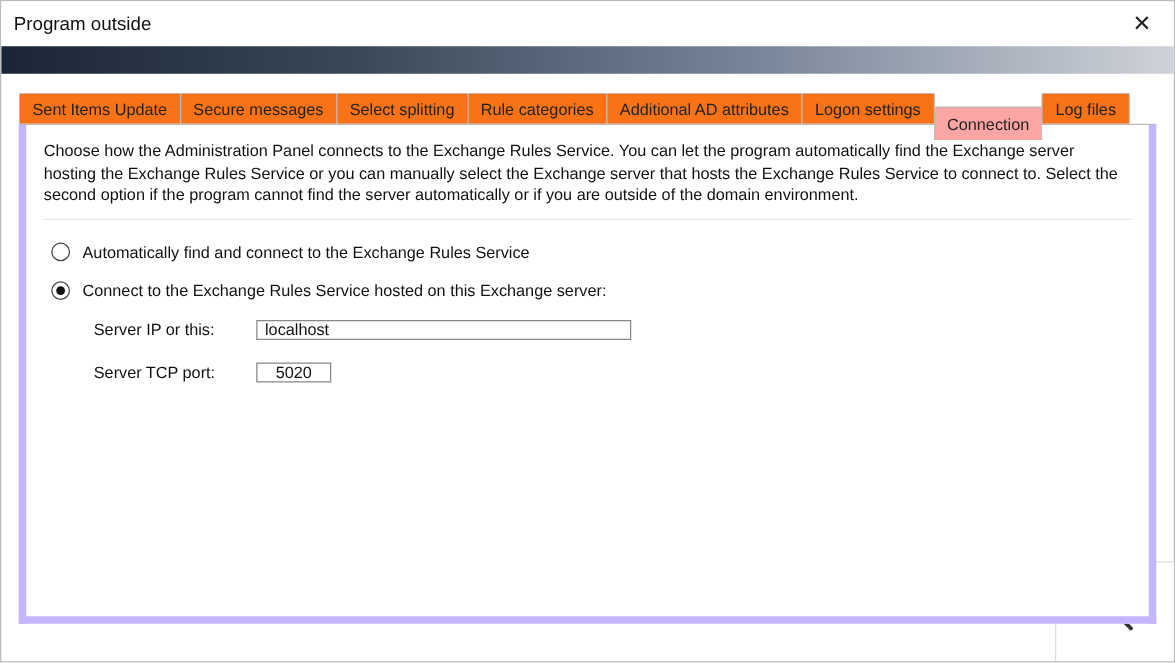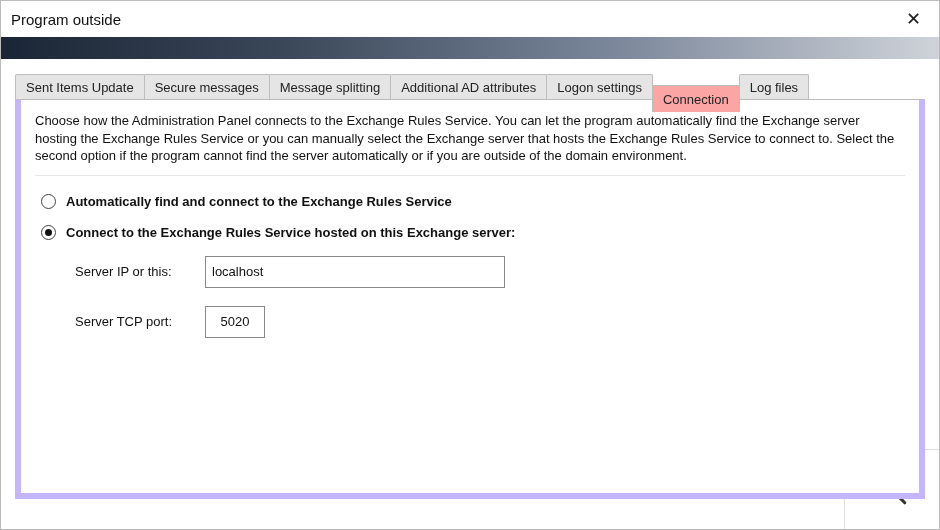--- a/index.html
+++ b/index.html
@@ -40,21 +40,21 @@
     .content {
       padding: 14px 14px 0 14px;
     }
     .tabs {
       display: flex;
       align-items: flex-end;
     }
     .tab {
       border: 1px solid #bdbdbd;
       border-bottom: none;
-      background: #e5e5e5;
+      background: #f97316;
       padding: 5px 10px 5px 10px;
       font-size: 13px;
       color: #222;
       cursor: pointer;
       position: relative;
       margin-right: -1px;
       border-top-left-radius: 2px;
       border-top-right-radius: 2px;
       white-space: nowrap;
     }
@@ -82,21 +82,20 @@
     }
     .hr {
       border: none;
       border-top: 1px solid #e6e6e6;
       margin: 6px 0 18px 0;
     }
     .option-row {
       display: flex;
       align-items: center;
       margin: 8px 0 16px 6px;
-      font-weight: bold;
     }
     .radio {
       width: 15px;
       height: 15px;
       border: 1px solid #444;
       border-radius: 50%;
       margin-right: 10px;
       position: relative;
       flex-shrink: 0;
       background: #fff;
@@ -126,21 +125,21 @@
       font-size: 13px;
       color: #111;
     }
     input[type="text"] {
       font-family: inherit;
       font-size: 13px;
       padding: 3px 6px;
       border: 1px solid #888;
       background: #fff;
       color: #111;
-      height: 32px;
+      height: 16px;
     }
     .input-name { width: 300px; }
     .input-port { width: 60px; text-align: center; }
     .magnify-box {
       position: absolute;
       right: 0;
       bottom: 0;
       width: 95px;
       height: 80px;
       background: #fff;
@@ -165,21 +164,22 @@
   <span class="title">Program outside</span>
   <span class="close">✕</span>
 </div>
 
 <div class="gradient-bar"></div>
 
 <div class="content">
   <div class="tabs">
     <div class="tab">Sent Items Update</div>
     <div class="tab">Secure messages</div>
-    <div class="tab">Message splitting</div>
+    <div class="tab">Select splitting</div>
+    <div class="tab">Rule categories</div>
     <div class="tab">Additional AD attributes</div>
     <div class="tab">Logon settings</div>
     <div class="tab active">Connection</div>
     <div class="tab">Log files</div>
   </div>
 
   <div class="panel">
     <p class="desc">Choose how the Administration Panel connects to the Exchange Rules Service. You can let the program automatically find the Exchange server hosting the Exchange Rules Service or you can manually select the Exchange server that hosts the Exchange Rules Service to connect to. Select the second option if the program cannot find the server automatically or if you are outside of the domain environment.</p>
     <hr class="hr">
 

